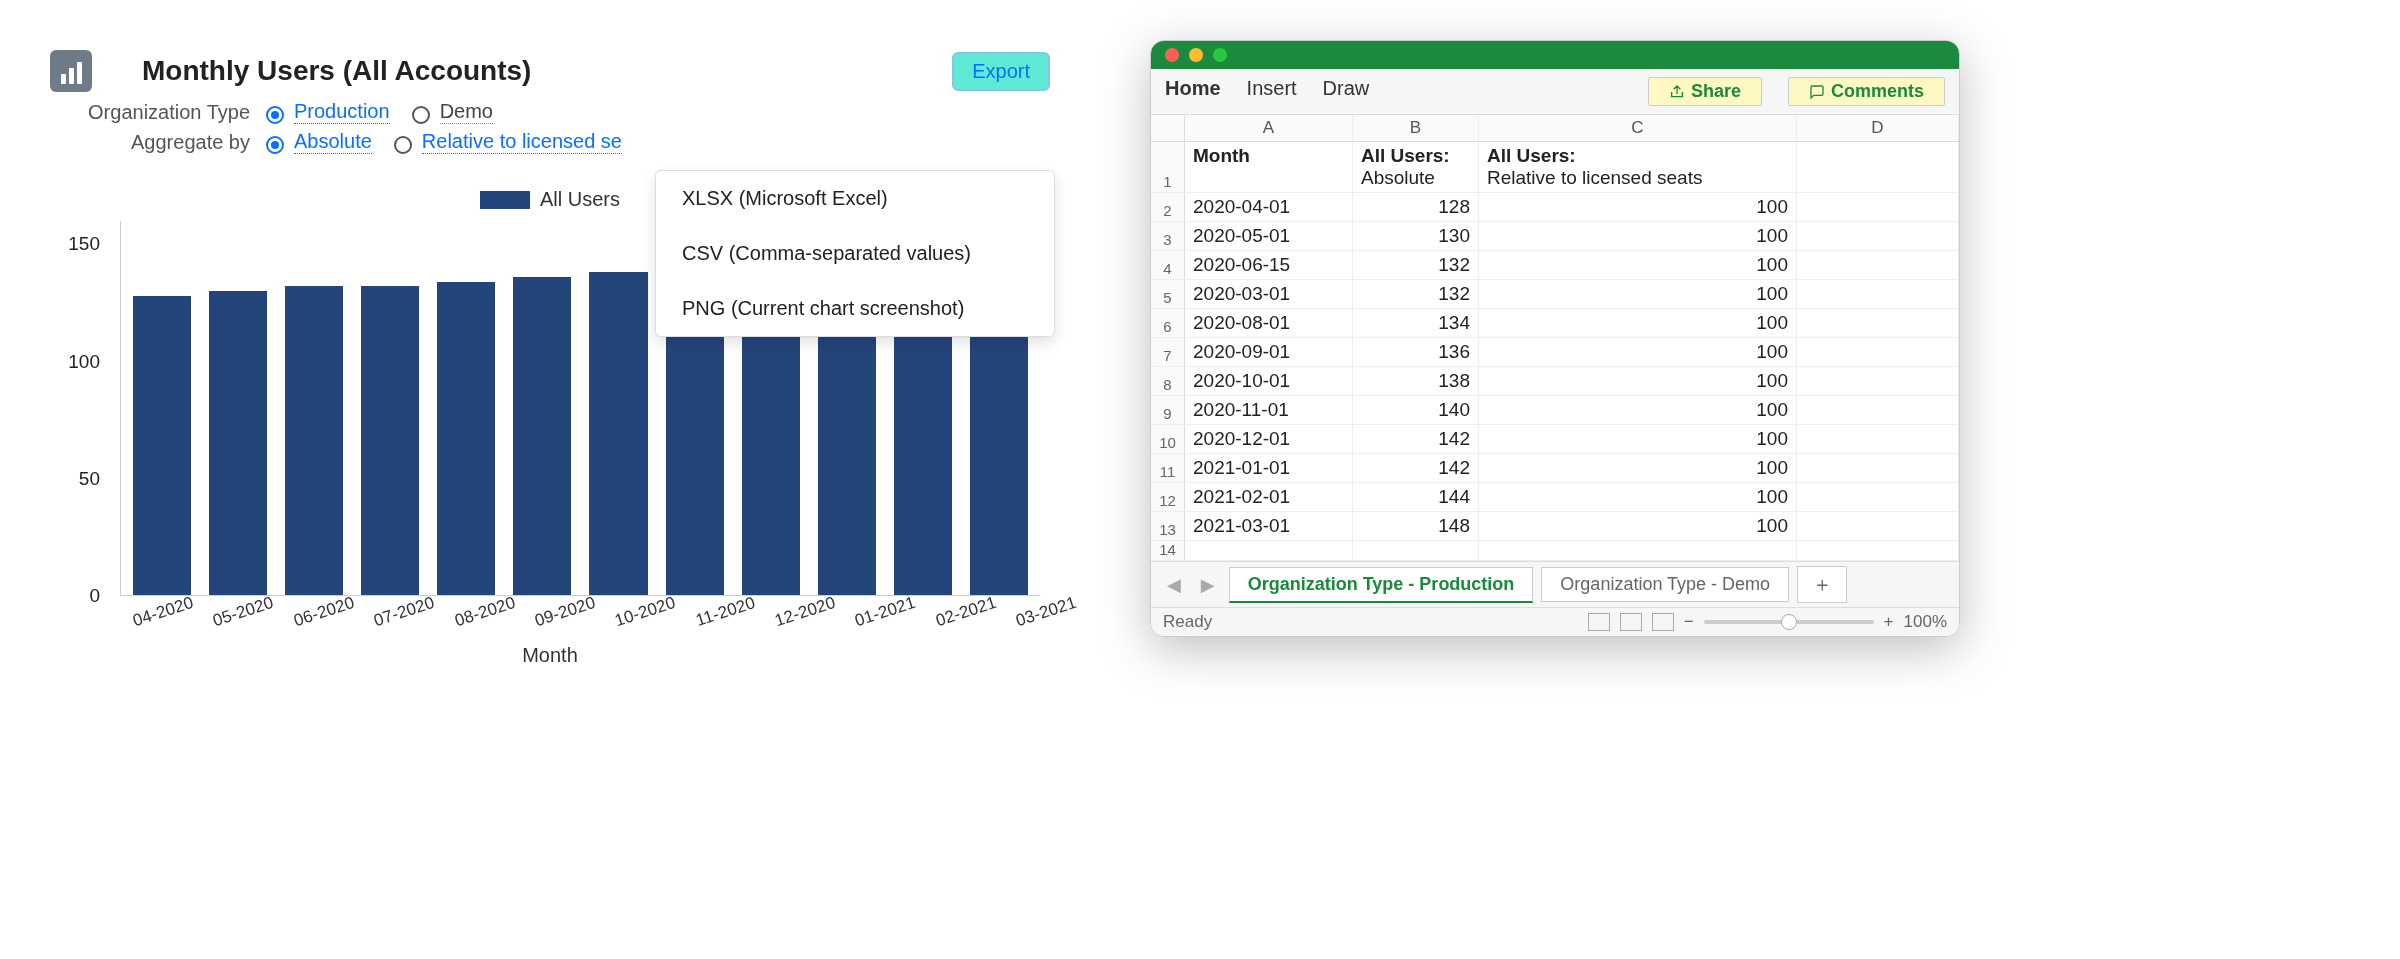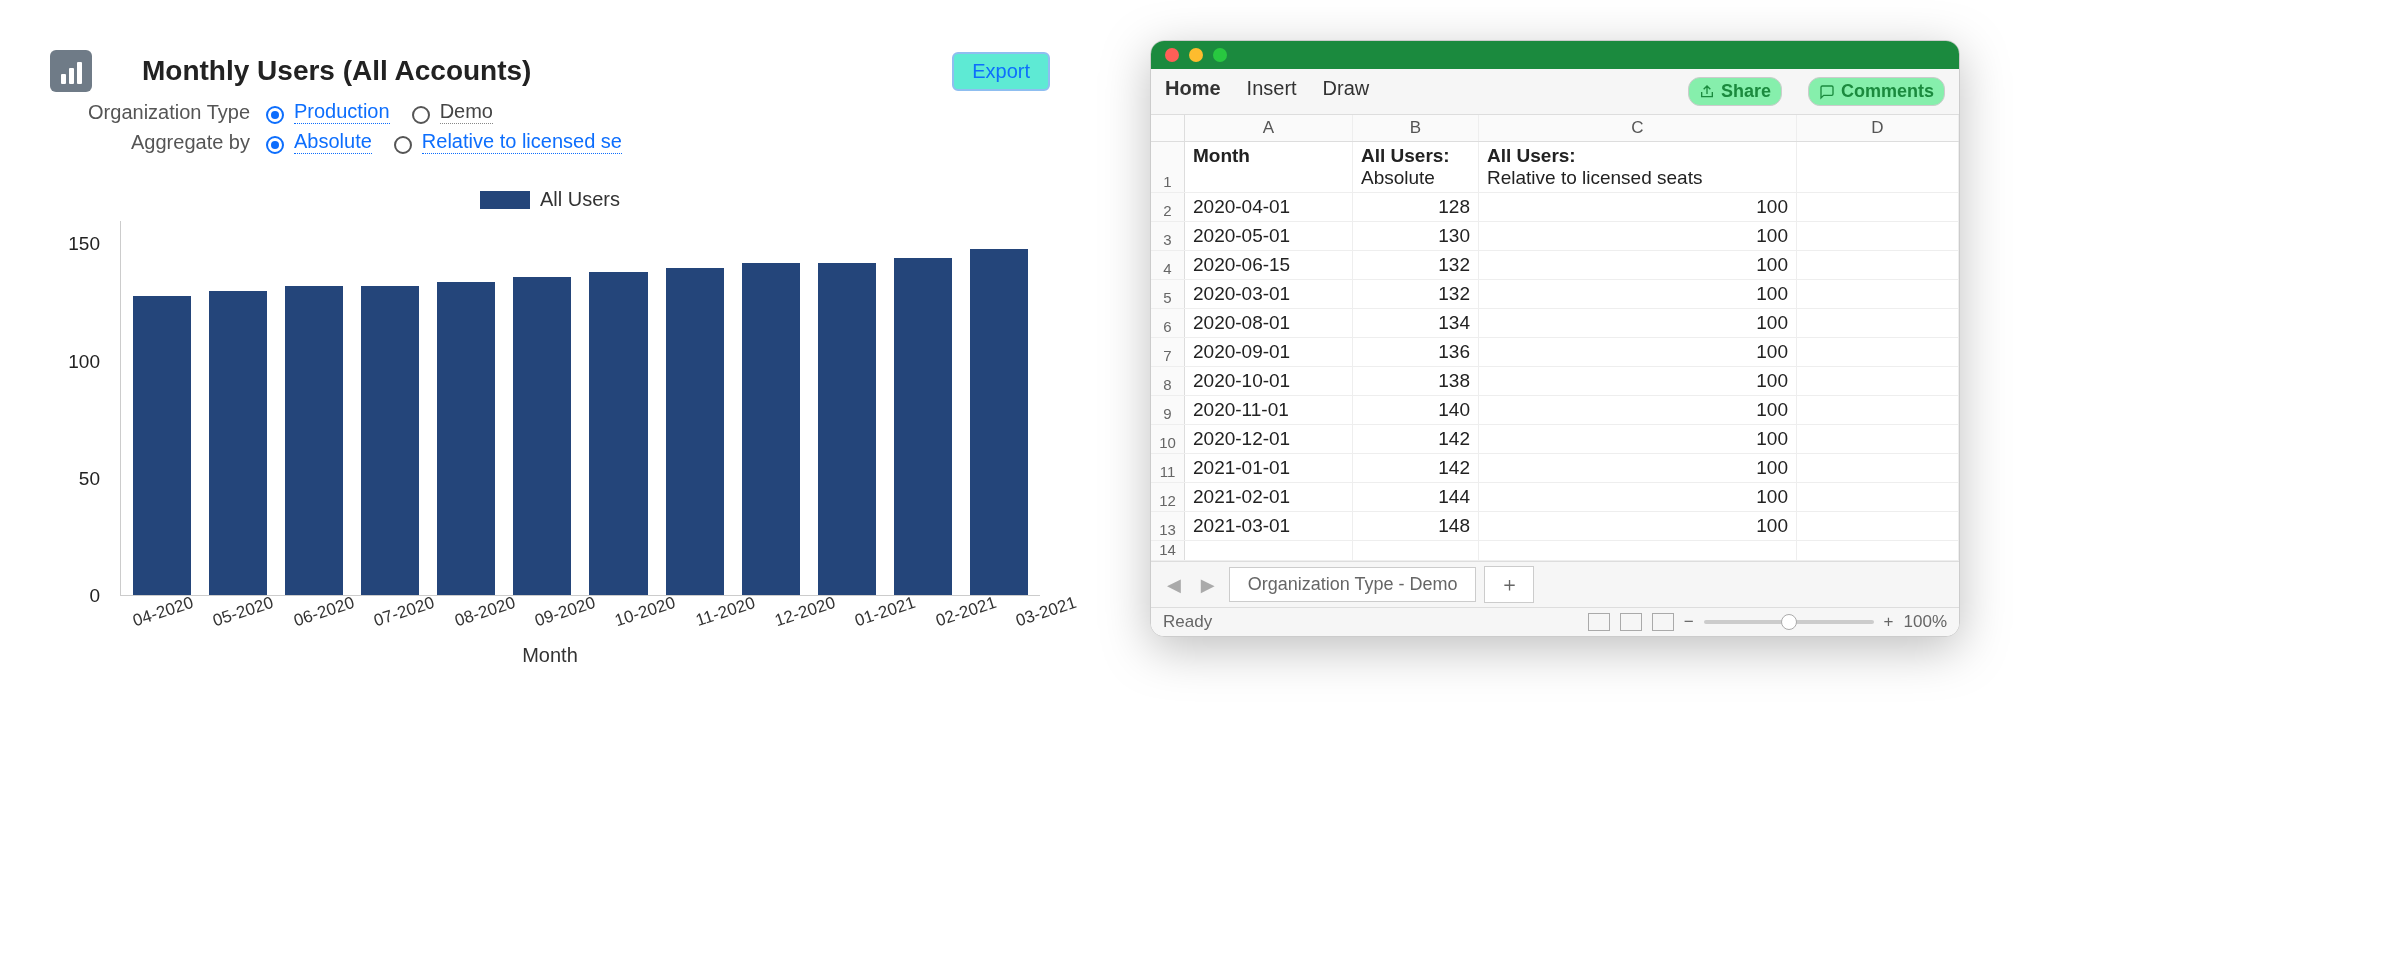--- a/index.html
+++ b/index.html
@@ -199,23 +199,23 @@
     border-bottom:1px solid #ddd;
     display:flex; 
     padding: 8px 14px;
     gap: 26px;
     font-size: 20px;
   }
   .tb-item { cursor:pointer; color:#333; }
   .tb-spacer{flex:1}
   .tb-btn {
     border:1px solid #ccc;
-    background:#86efac;
-    border-radius:12px;
-    padding: 3px 10px;
+    background:#fef9c3;
+    border-radius:2px;
+    padding: 3px 20px;
     display:flex;align-items:center;gap:6px;
     font-size:18px; color:#1b8a3e; font-weight:600;
     cursor:pointer;
   }
 
   .col-headers {
     display:flex;
     font-size:17px;
     color:#555;
     border-bottom:1px solid #ddd;
@@ -312,20 +312,25 @@
       <span class="filter-label">Aggregate by</span>
       <span class="radio">
           <span class="dot"></span>
         </span>
       <span class="opt">Absolute</span>
       <span class="radio unchecked"></span>
       <span class="opt">Relative to licensed se</span>
     </div>
   </div>
 
+  <div class="dropdown">
+    <div class="dropdown-item">XLSX (Microsoft Excel)</div>
+    <div class="dropdown-item">CSV (Comma-separated values)</div>
+    <div class="dropdown-item">PNG (Current chart screenshot)</div>
+  </div>
 
   <div class="legend">
     <span class="legend-sw"></span>
     <span>All Users</span>
   </div>
 
   <div class="chart-wrap">
     <div class="y-axis" id="y-axis">
         <div class="y-tick" style="bottom: 0px;">0</div>
         <div class="y-tick" style="bottom: 117.188px;">50</div>
@@ -498,20 +503,21 @@
           <div class="cell colA"></div>
           <div class="cell colB"></div>
           <div class="cell colC"></div>
           <div class="cell colD"></div>
         </div>
       </div>
 
   <div class="sheet-tabs">
     <span class="nav-arrow">◀</span>
     <span class="nav-arrow">▶</span>
+    <span class="sheet-tab active">Organization Type - Production</span>
     <span class="sheet-tab">Organization Type - Demo</span>
     <span class="add-tab">＋</span>
   </div>
 
   <div class="statusbar">
     <span>Ready</span>
     <span style="flex:1"></span>
     <span class="sb-icon"></span>
     <span class="sb-icon"></span>
     <span class="sb-icon"></span>

